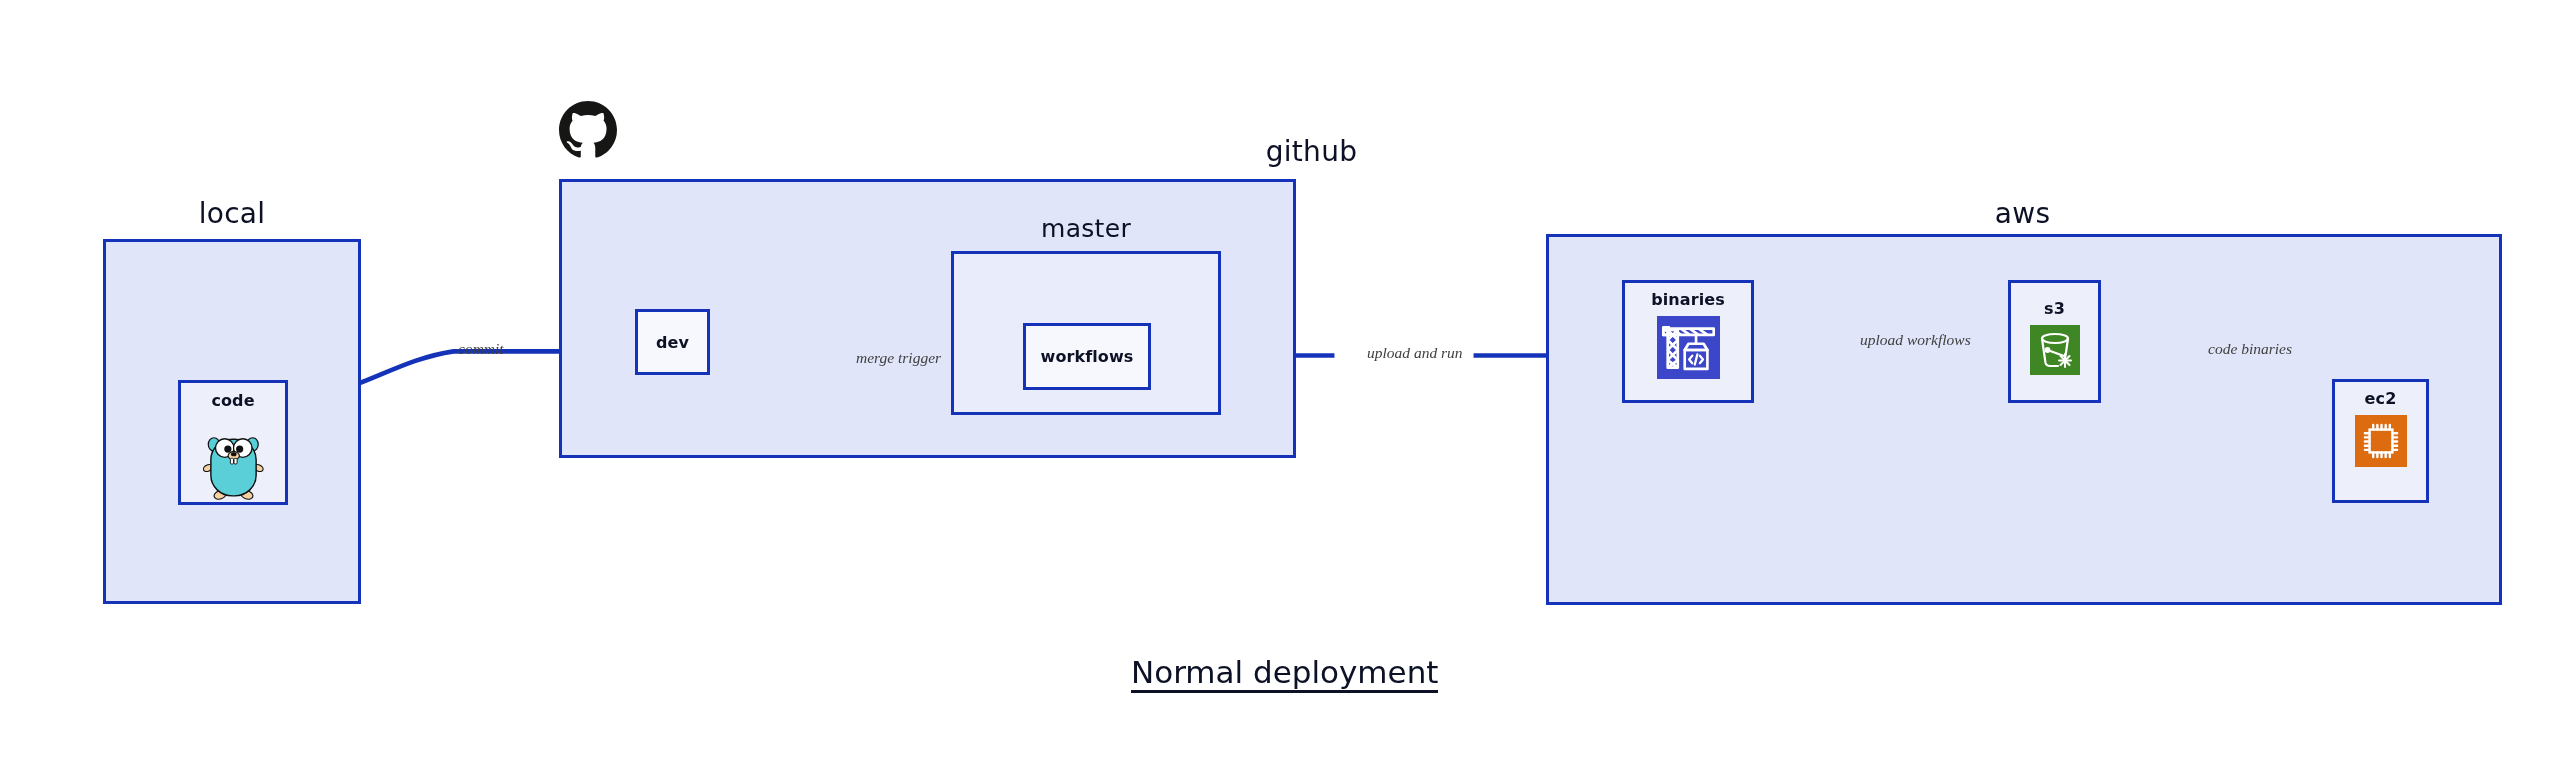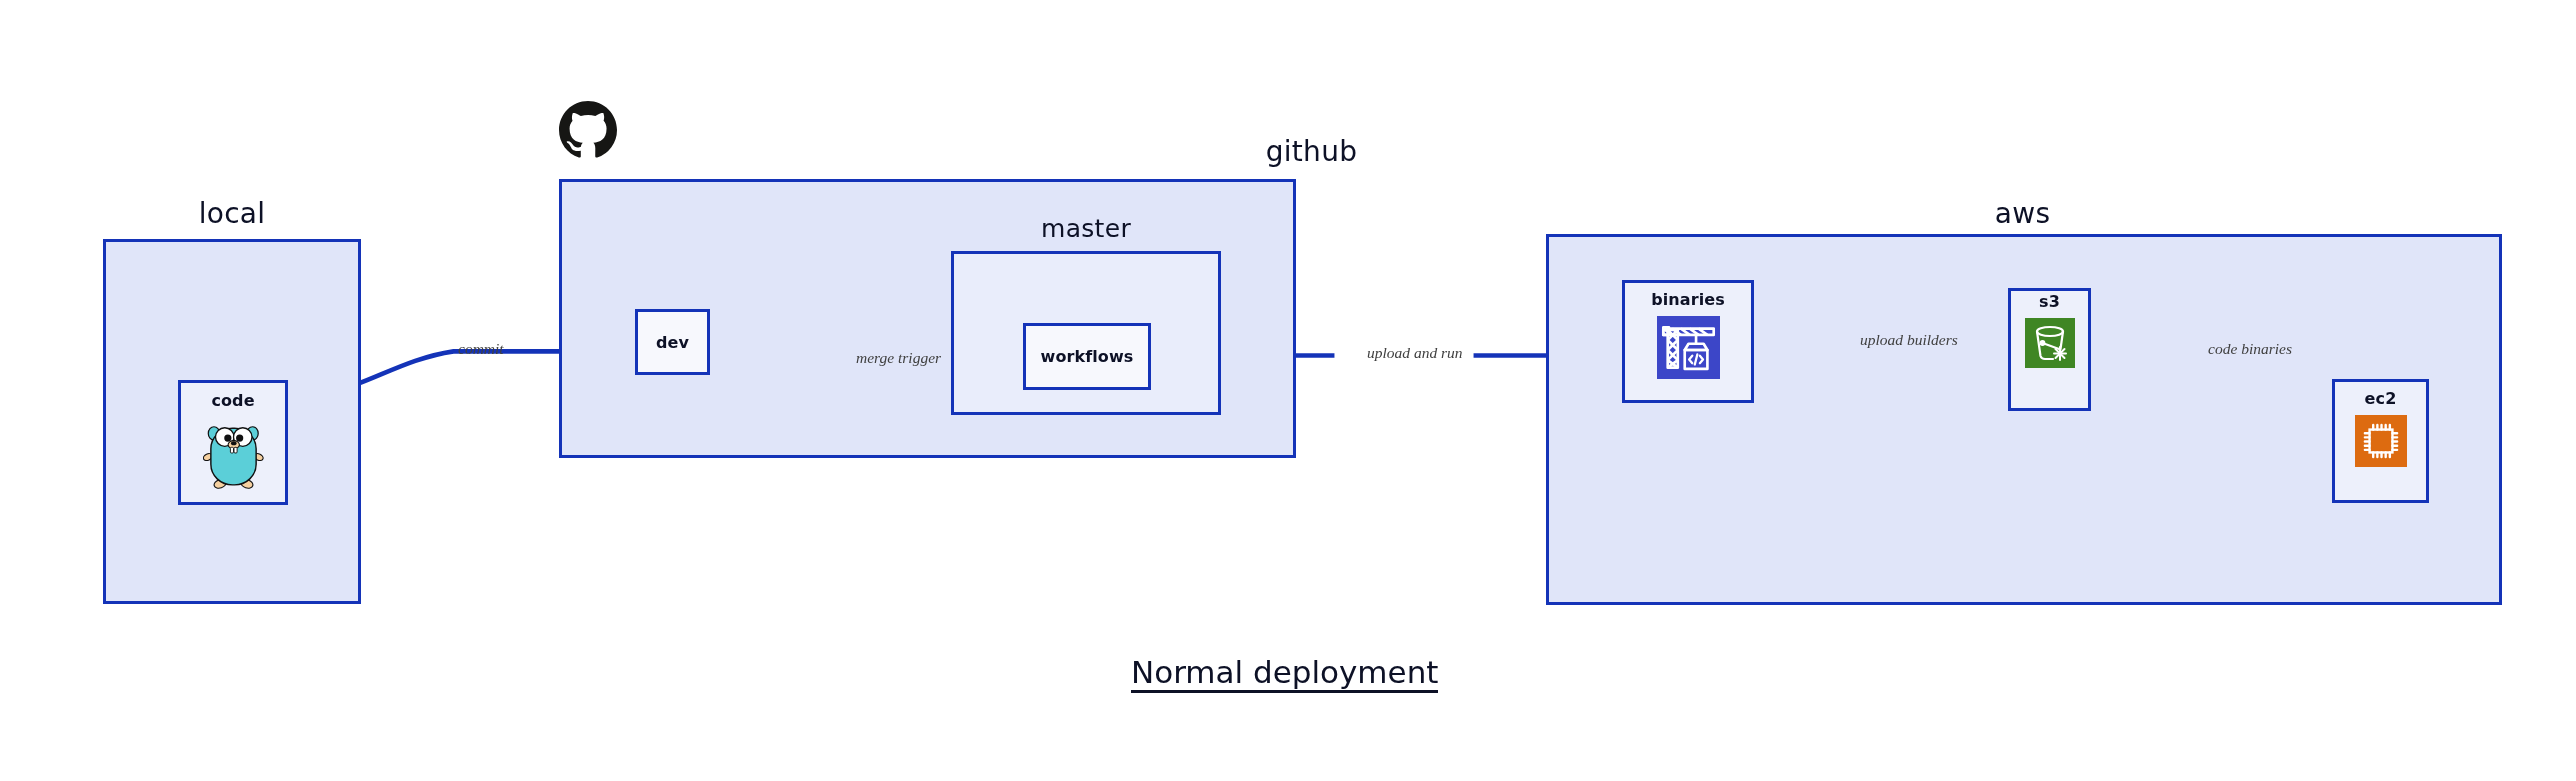--- a/index.html
+++ b/index.html
@@ -147,21 +147,21 @@
       <path d="M 4078,665 C 4150,665 4210,672 4258,690" fill="none" stroke="#1433b8" stroke-width="9"></path>
       <path d="M 4318,720 C 4390,760 4450,800 4520,845" fill="none" stroke="#1433b8" stroke-width="9" marker-end="url(#arrowhead)"></path>
     </g>
   </svg>
 
   <div class="group-label" style="left:103px; top:197px; width:258px;">local</div>
 
   <div class="group" style="left:103px; top:239px; width:258px; height:365px;">
   </div>
 
-  <div class="node" style="left:178px; top:380px; width:110px; height:125px; padding-top:8.2px;">
+  <div class="node" style="left:178px; top:380px; width:110px; height:125px; padding-top:8.2px;justify-content:space-between;">
     <span class="node-label">code</span>
     <span class="node-icon" style="margin-top:8.2px;">
       
       <svg width="61" height="71" viewBox="0 0 118 138" xmlns="http://www.w3.org/2000/svg">
 
         <ellipse cx="21" cy="30" rx="11" ry="13" fill="#5bcfd8" stroke="#111" stroke-width="2.4"></ellipse>
         <ellipse cx="96" cy="30" rx="11" ry="13" fill="#5bcfd8" stroke="#111" stroke-width="2.4"></ellipse>
 
         <ellipse cx="9" cy="76" rx="9" ry="6" fill="#f5d0a0" stroke="#111" stroke-width="2.2" transform="rotate(-25 9 76)"></ellipse>
         <ellipse cx="108" cy="76" rx="9" ry="6" fill="#f5d0a0" stroke="#111" stroke-width="2.2" transform="rotate(25 108 76)"></ellipse>
@@ -242,21 +242,21 @@
 
         <g stroke="#ffffff" stroke-width="3.6" fill="none" stroke-linecap="round" stroke-linejoin="round">
           <path d="M56 63 L51 69 L56 75"></path>
           <path d="M68 63 L73 69 L68 75"></path>
           <path d="M64 61 L60 77"></path>
         </g>
       </svg>
     </span>
   </div>
 
-  <div class="node" style="left:2008px; top:280px; width:83px; height:123px; padding-top:1px;margin-top:8px;">
+  <div class="node" style="left:2008px; top:280px; width:93px; height:123px; padding-top:16px;">
     <span class="node-label">s3</span>
     <span class="node-icon" style="margin-top:7.2px;">
       <svg width="50" height="50" viewBox="0 0 100 100" xmlns="http://www.w3.org/2000/svg">
         <rect x="0" y="0" width="100" height="100" fill="#3f8624"></rect>
         <g stroke="#ffffff" stroke-width="4.4" fill="none" stroke-linecap="round" stroke-linejoin="round">
 
           <path d="M24 27 L31 76 Q33 82 40 82 L56 82"></path>
           <path d="M76 27 L71 62"></path>
 
           <ellipse cx="50" cy="27" rx="26" ry="9"></ellipse>
@@ -294,20 +294,20 @@
       </svg>
     </span>
   </div>
 
   <div class="edge-label" style="left:425px; top:340px;">commit</div>
 
   <div class="edge-label" style="left:823px; top:349px;">merge trigger</div>
 
   <div class="edge-label" style="left:1334px; top:344px;">upload and run</div>
 
-  <div class="edge-label" style="left:1827px; top:331px;">upload builders</div>
+  <div class="edge-label" style="left:1827px; top:331px;">upload workflows</div>
 
   <div class="edge-label" style="left:2175px; top:340px;">code binaries</div>
 
   <div class="caption" style="left:1131px; top:637px;margin-top:20px;">Normal deployment</div>
 
 </div>
 
 
 </body></html>

